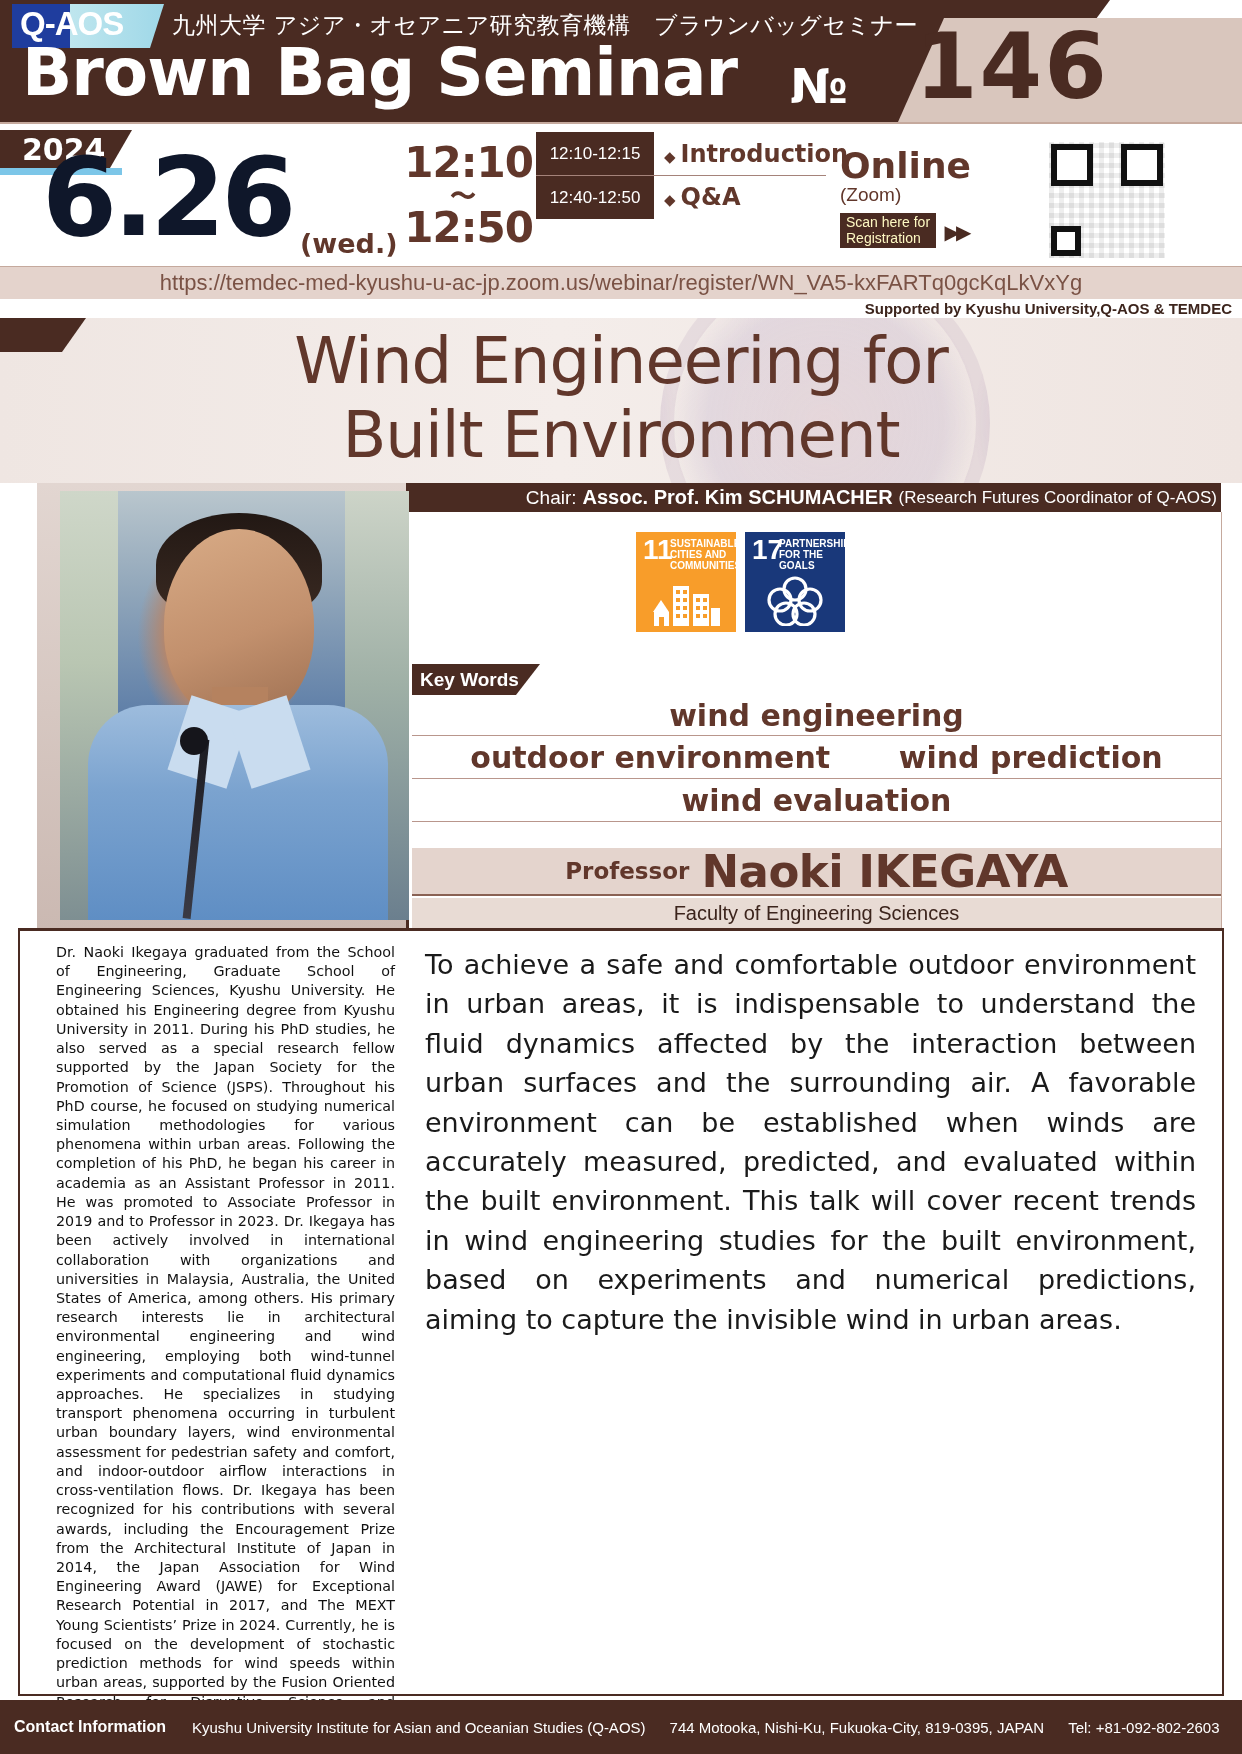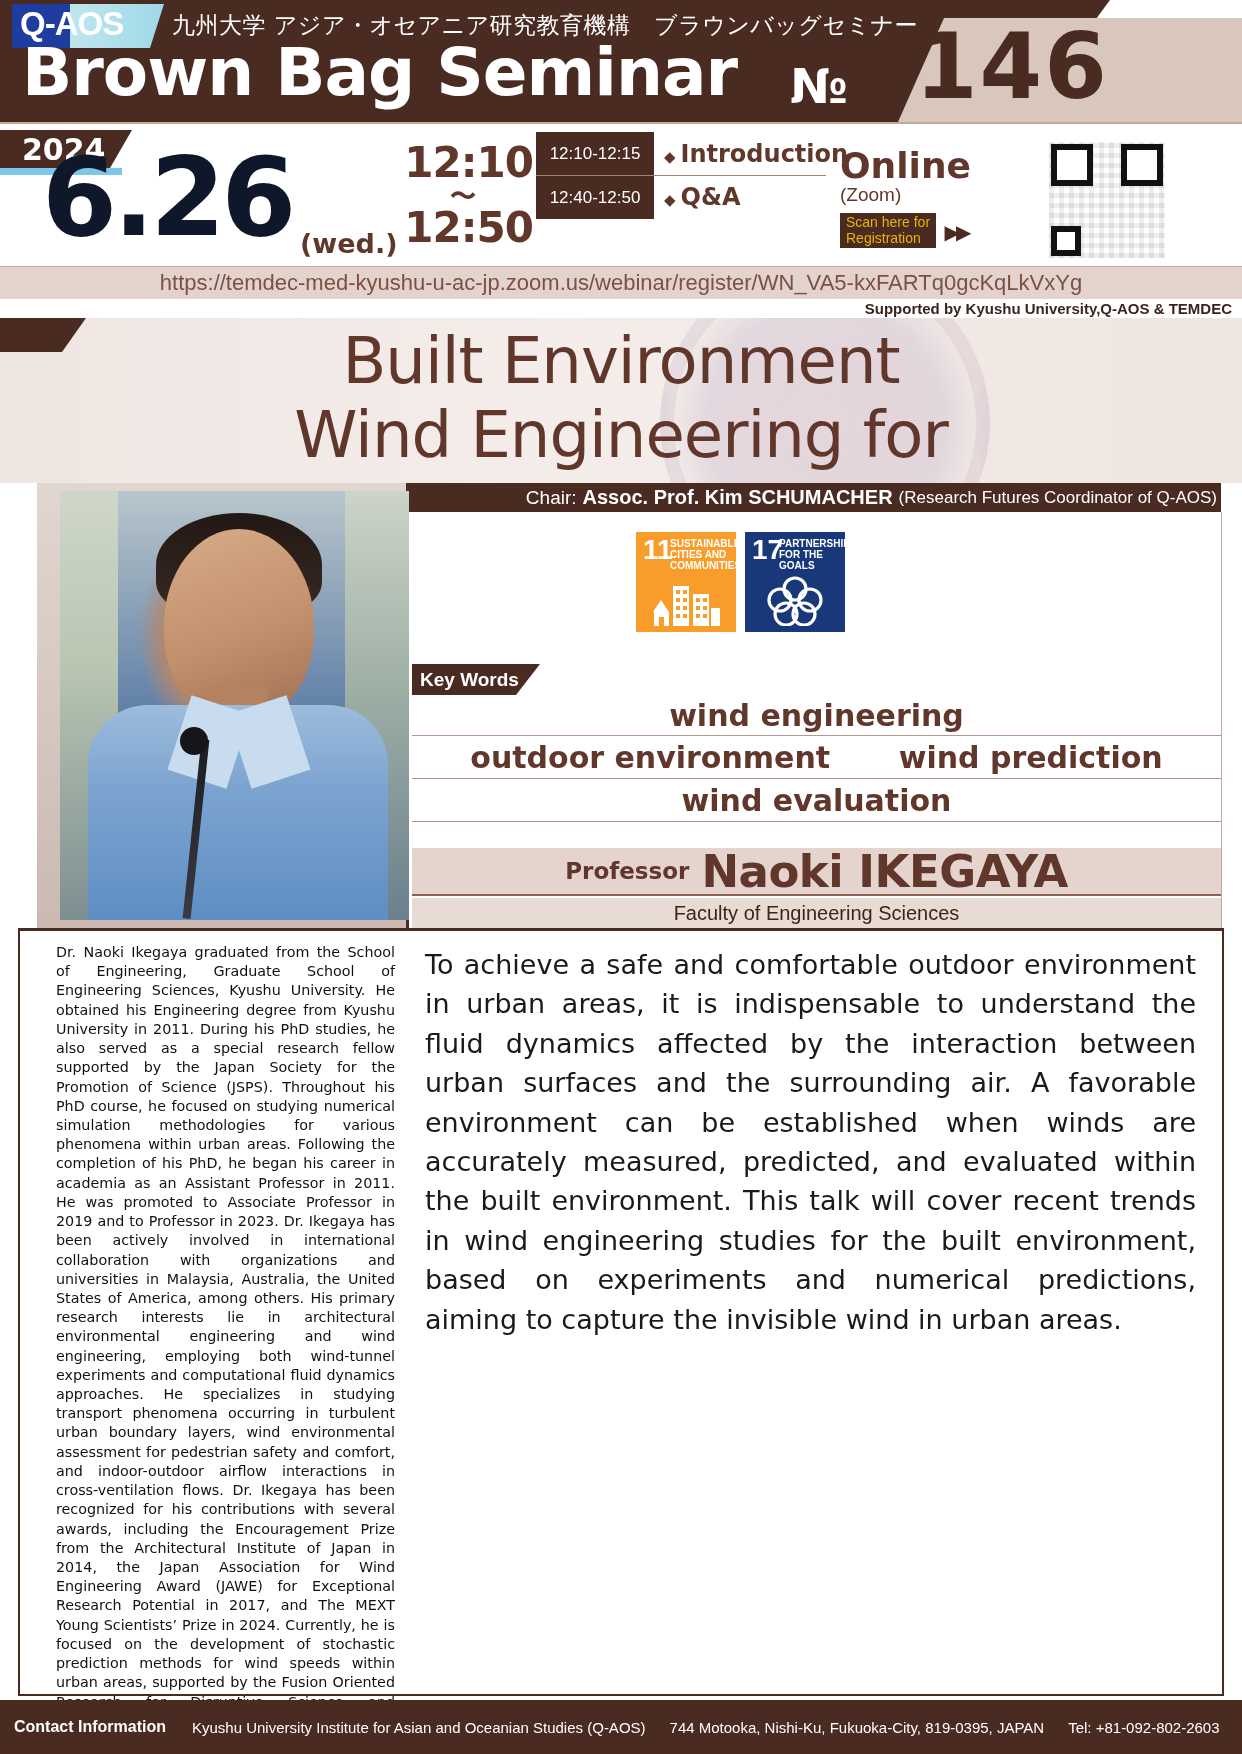--- a/index.html
+++ b/index.html
@@ -137,21 +137,21 @@
   .ag-title { font-size: 24px; font-weight: bold; font-family: "DejaVu Sans", sans-serif; }
   .ag-sub { font-size: 15px; font-family: "Liberation Sans", sans-serif; display:block; margin-left:20px; margin-top:-4px;}
   .online-box { position: absolute; left: 840px; top: 24px; width: 180px; }
   .online-t {
     font-size: 36px; font-weight: bold; color: #61372b; line-height: 1;
     font-family: "DejaVu Sans", sans-serif;
   }
   .online-s { font-size: 19px; color: #61372b; font-family: "Liberation Sans", sans-serif; }
   .scan-btn {
     margin-top: 7px; display: inline-block;
-    background: #4a2b22; color: #eab308;
+    background: #4a2b22; color: #fef9c3;
     font-size: 14px; padding: 2px 6px; line-height: 1.12;
     font-family: "Liberation Sans", sans-serif;
   }
   .scan-arrows {
     display: inline-block; color: #4a2b22; font-size: 20px;
     margin-left: 4px; vertical-align: 4px; letter-spacing: -4px;
   }
   .qr {
     position: absolute; left: 1049px; top: 18px;
     width: 116px; height: 116px;
@@ -434,22 +434,22 @@
   <div class="urlbar">
     <span>https://temdec-med-kyushu-u-ac-jp.zoom.us/webinar/register/WN_VA5-kxFARTq0gcKqLkVxYg</span>
   </div>
   <div class="supported">Supported by Kyushu University,Q-AOS &amp; TEMDEC</div>
 
   <div class="titlewrap">
     <div class="watermark"></div>
 
     <div class="title-tag"></div>
     <div class="title-lines">
+      <div>Wind Engineering for</div>
       <div>Built Environment</div>
-      <div>Wind Engineering for</div>
     </div>
   </div>
 
   <div class="chairbar">
     <span class="chair-pre">Chair:</span>
     <span class="chair-name">Assoc. Prof. Kim SCHUMACHER</span>
     <span class="chair-aff">(Research Futures Coordinator of Q-AOS)</span>
   </div>
 
   <div class="photo-frame">

